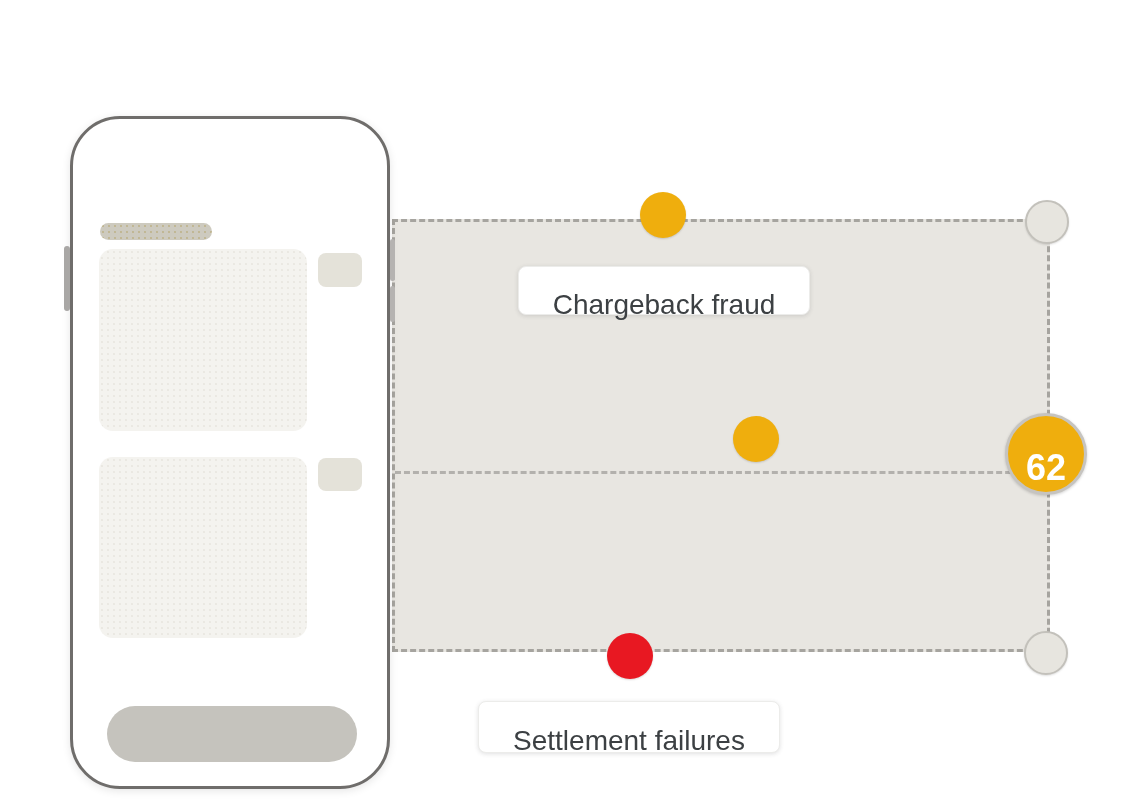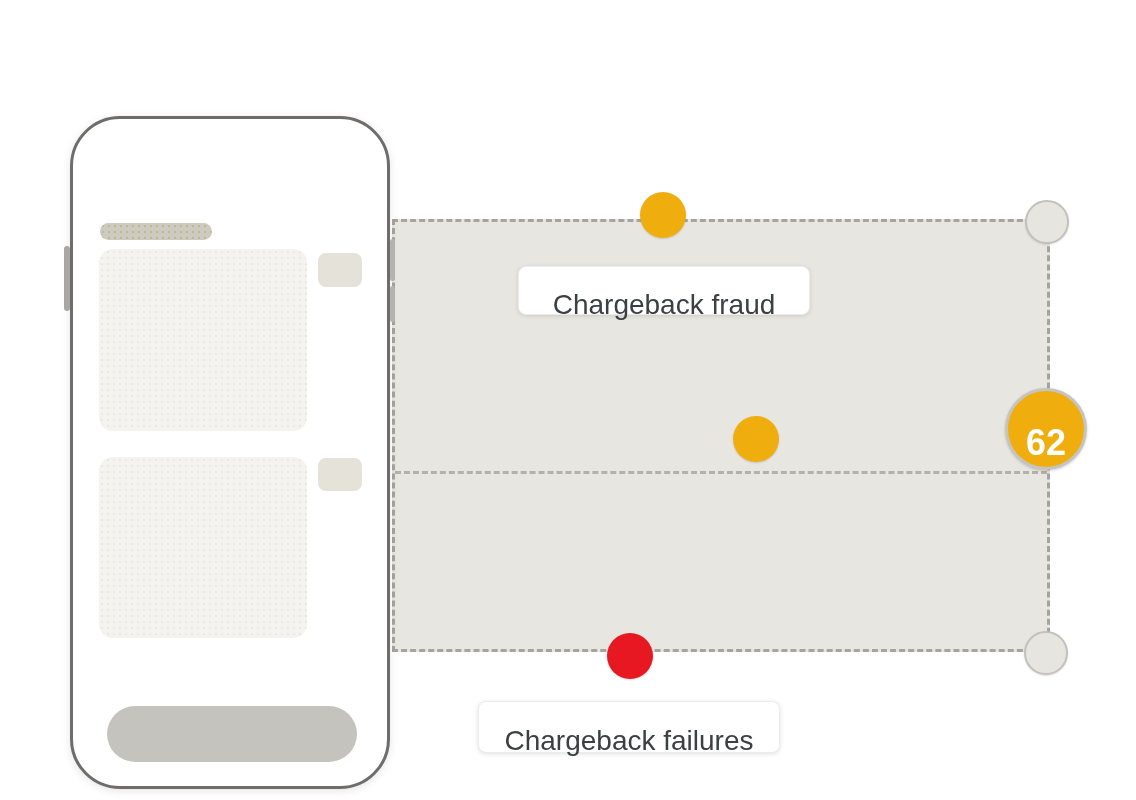--- a/index.html
+++ b/index.html
@@ -78,21 +78,21 @@
 
   
   .handle{
     position:absolute;width:44px;height:44px;border-radius:50%;
     background:#e7e5df;border:2px solid #c3c1bb;
     box-shadow:0 1px 2px rgba(0,0,0,.12);
   }
   .handle.h-top{left:1025px;top:144px;}
   .handle.h-bottom{left:1024px;top:575px;}
   .badge{
-    position:absolute;left:1005px;top:332px;width:82px;height:82px;border-radius:50%;
+    position:absolute;left:1005px;top:357px;width:82px;height:82px;border-radius:50%;
     background:#efae0d;border:3px solid #c6c4c0;
     display:flex;align-items:center;justify-content:center;
     color:#ffffff;font-size:36px;font-weight:bold;
     box-shadow:0 1px 3px rgba(0,0,0,.18);
   }
 </style>
 </head>
 <body>
 
 <div class="stage">
@@ -123,21 +123,21 @@
   </div>
   <div class="sign crit s3">
     <div class="bar"></div>
     <div class="dot"></div>
   </div>
 
   <div class="chip c1">
     <span>Chargeback fraud</span>
   </div>
   <div class="chip c3">
-    <span>Chargeback failures</span>
+    <span>Settlement failures</span>
   </div>
 
   <div class="handle h-top"></div>
   <div class="handle h-bottom"></div>
   <div class="badge">
     <span>62</span>
   </div>
 
 </div>
 

